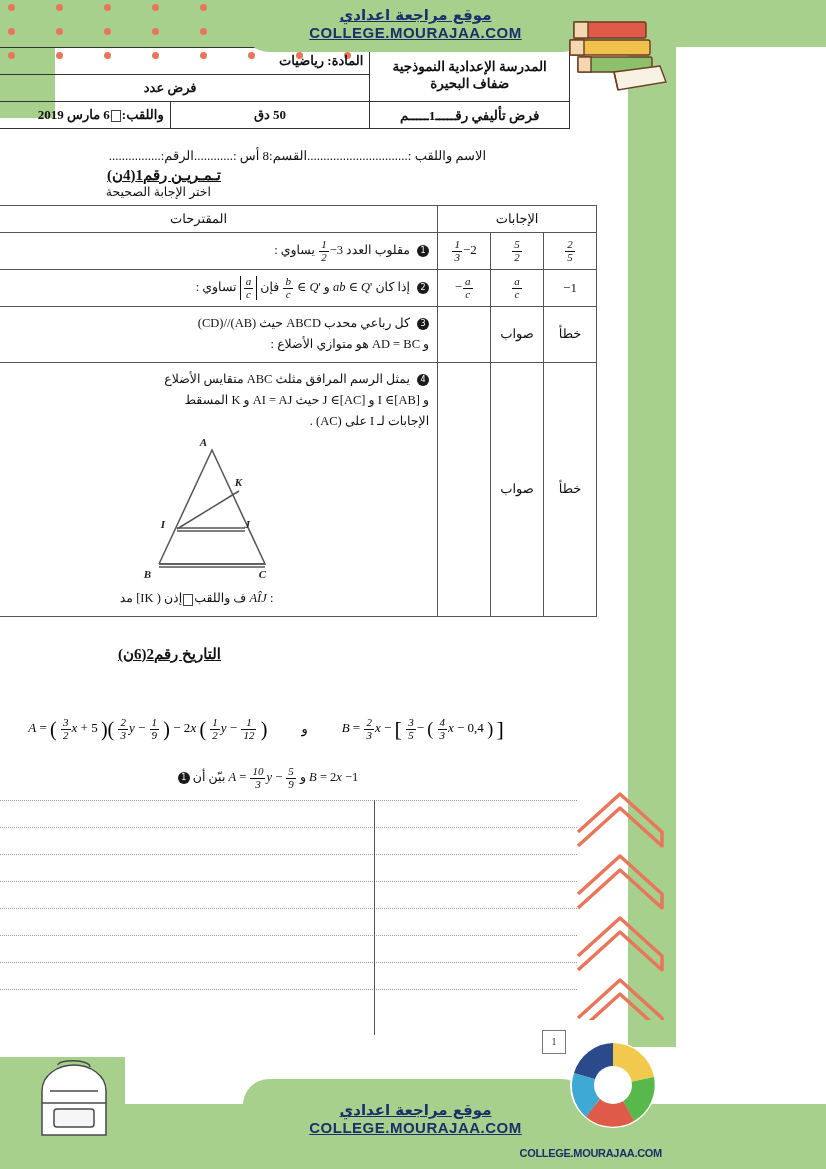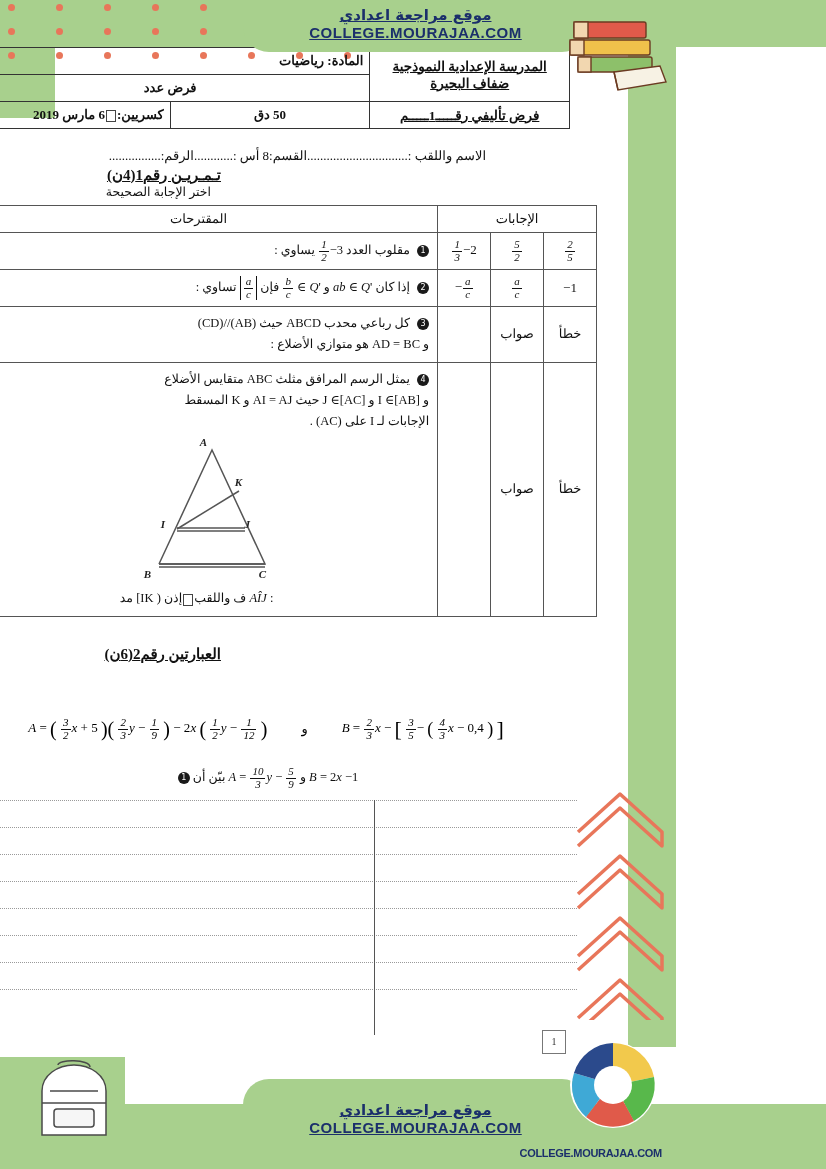--- a/index.html
+++ b/index.html
@@ -126,21 +126,20 @@
     font-size: 13px;
     font-weight: bold;
     color: #111;
     text-align: center;
     height: 22px;
     vertical-align: middle;
   }
   .hdr-school {
     text-align: center !important;
     font-size: 13.5px !important;
-    text-decoration: underline;
   }
   .hdr-subject { text-align: right !important; }
   .hdr-date { text-align: right !important; }
 
   
   .name-line {
     position: absolute;
     right: 190px;
     top: 148px;
     width: 530px;
@@ -421,21 +420,21 @@
     </tr>
     <tr>
       <td colspan="2">
         <span>فرض عدد</span>
       </td>
     </tr>
     <tr>
       <td class="hdr-school">فرض تأليفي رقـــــ1ـــــم</td>
       <td style="width:75px;">50 دق</td>
       <td style="width:125px;" class="hdr-date">
-        <span>كسريين:</span><span class="tofu"></span><span>6 مارس 2019</span>
+        <span>واللقب:</span><span class="tofu"></span><span>6 مارس 2019</span>
       </td>
     </tr>
   </tbody>
     </table>
 
   <div class="name-line">
     <span>الاسم واللقب :</span><span>...............................</span><span>القسم:</span><span>8 أس :</span><span>............</span><span>الرقم:</span><span>................</span>
   </div>
 
   <div class="ex-title" id="ex1-title">تـمـريـن رقم1(4ن)</div>
@@ -531,21 +530,21 @@
         <div style="text-align:center; font-size:12.5px; margin-top:2px;">
           <span>:</span>
           <span class="ltr mi">AÎJ</span>
           <span>ف واللقب</span><span class="tofu"></span><span>إذن ( IK] مد</span>
         </div>
       </td>
     </tr>
   </tbody>
     </table>
 
-  <div class="ex-title" id="ex2-title">العبارتين رقم2(6ن)</div>
+  <div class="ex-title" id="ex2-title">التاريخ رقم2(6ن)</div>
 
 
   <div style="position:absolute; right:100px; top:716px; width:620px; display:flex; align-items:center; justify-content:center; gap:34px;">
 
     <span class="ltr" style="font-size:13px;">
       <span class="mi">B</span> <span class="mn">=</span>
       <span class="frac"><span class="num">2</span><span class="den">3</span></span><span class="mi">x</span>
       <span class="mn">−</span>
       <span style="font-size:22px; vertical-align:middle;">[</span>
       <span class="frac"><span class="num">3</span><span class="den">5</span></span><span class="mn">−</span>

